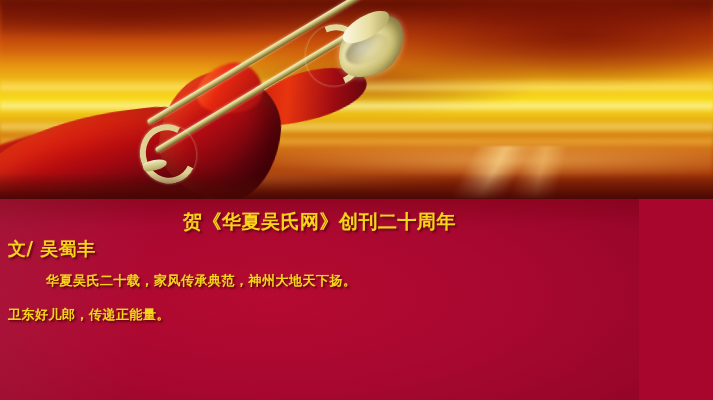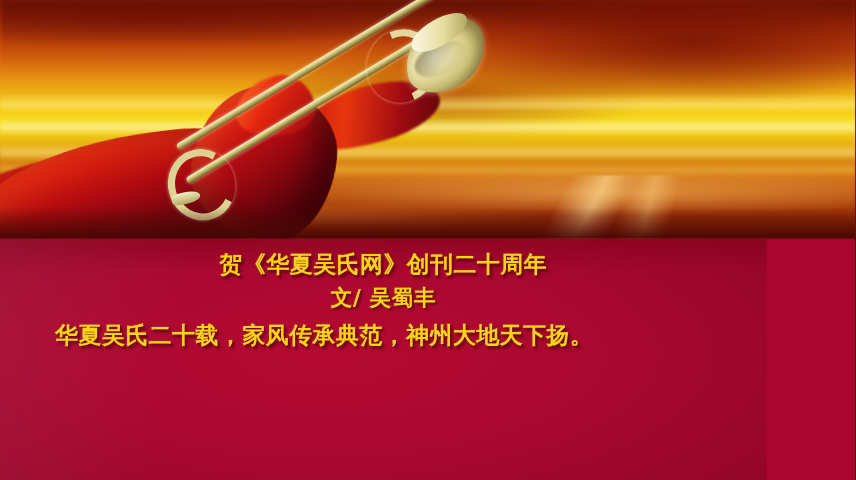--- a/index.html
+++ b/index.html
@@ -268,26 +268,26 @@
     white-space: nowrap;
   }
   .title-line {
     font-size: 19px;
     text-align: center;
     line-height: 26px;
     margin: 3px 0 0 0;
   }
   .byline {
     font-size: 18px;
-    text-align: center;
+    text-align: left;
     line-height: 26px;
     margin: 2px 0 0 0;
   }
   .verse {
-    font-size: 19px;
+    font-size: 13px;
     line-height: 31px;
     margin: 3px 0 0 0;
     text-align: left;
   }
   .verse.indent {
     text-indent: 38px;
   }
 </style>
 </head>
 <body>
@@ -323,19 +323,20 @@
   <div class="panel">
     <div class="panel-sheen"></div>
     <div class="panel-inner">
 
       <div class="ptext title-line">贺《华夏吴氏网》创刊二十周年</div>
 
       <div class="ptext byline">文/ 吴蜀丰</div>
 
       <div class="ptext verse indent">华夏吴氏二十载，家风传承典范，神州大地天下扬。</div>
 
+      <div class="ptext verse">卫东好儿郎，传递正能量。</div>
 
 
 
     </div>
   </div>
 
 </div>
 
 </body></html>

